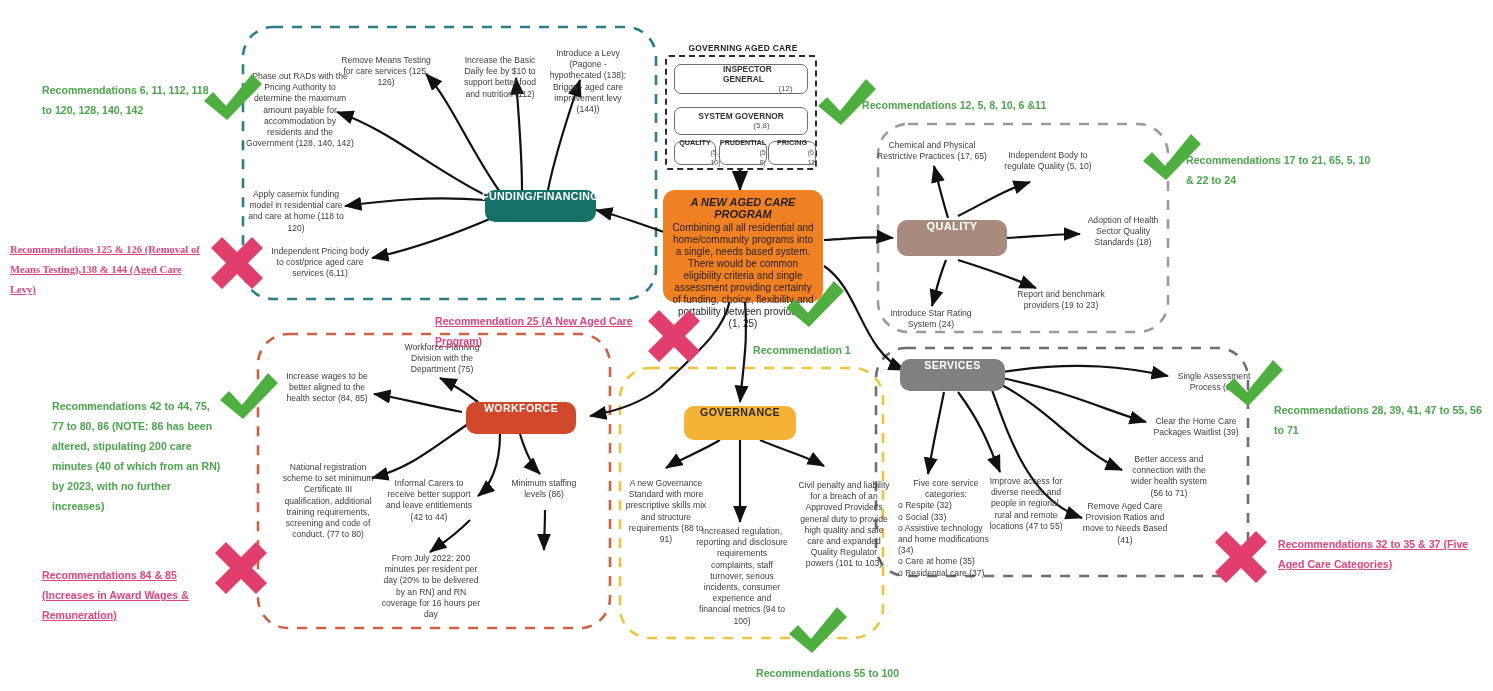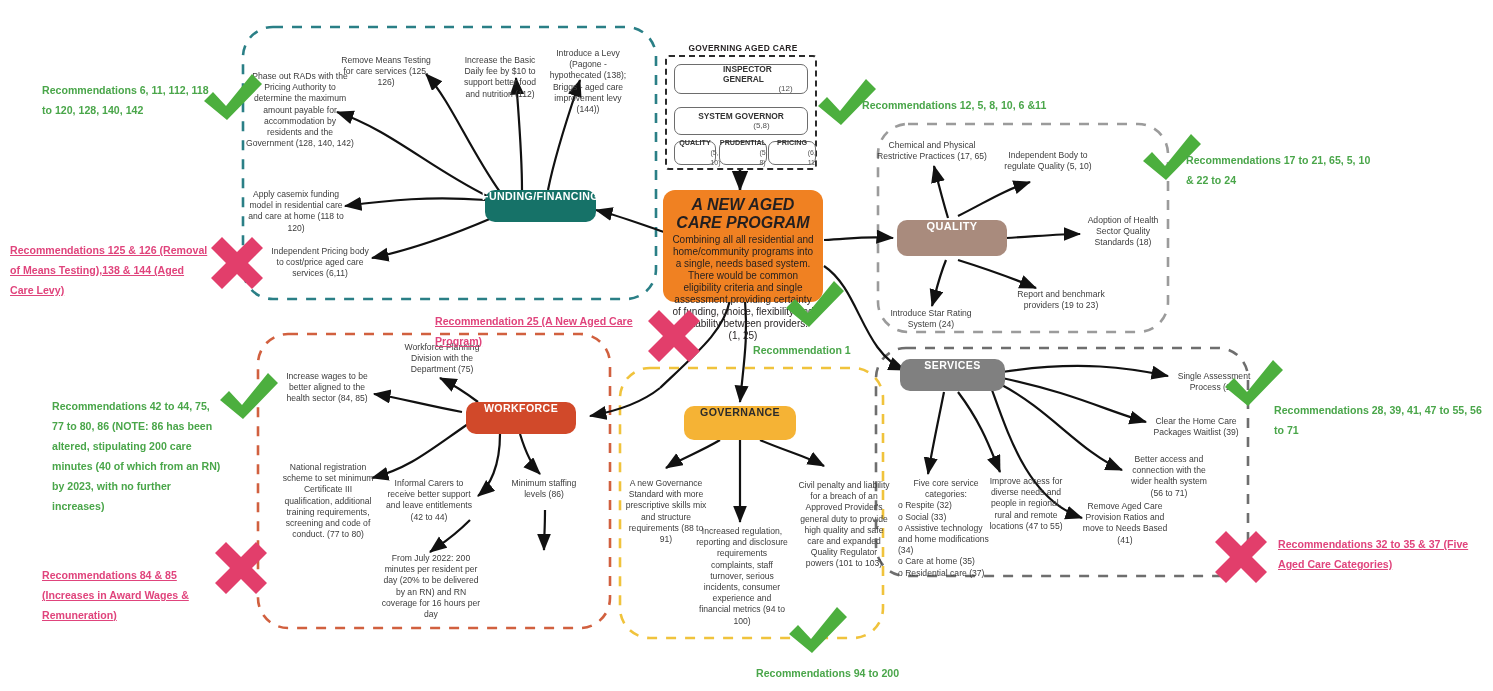--- a/index.html
+++ b/index.html
@@ -4,21 +4,21 @@
 <style>
   html,body{margin:0;padding:0;background:#ffffff;}
   body{font-family:"Liberation Sans", sans-serif;}
   #canvas{position:relative;width:1493px;height:691px;overflow:hidden;background:#fff;}
   svg.layer{position:absolute;left:0;top:0;width:1493px;height:691px;pointer-events:none;}
   .node{position:absolute;border-radius:10px;display:flex;align-items:flex-start;justify-content:center;
         text-align:center;color:#fff;font-weight:bold;letter-spacing:.4px;}
   .leaf{position:absolute;text-align:center;color:#3c3c3c;font-size:8.6px;line-height:11.2px;}
   .center-box{position:absolute;background:#F08122;border-radius:12px;color:#231f20;
         text-align:center;padding:6px 8px;box-sizing:border-box;}
-  .center-box .title{font-style:italic;font-weight:bold;font-size:16px;margin-bottom:2px;}
+  .center-box .title{font-style:italic;font-weight:bold;font-size:11px;margin-bottom:2px;}
   .center-box .body{font-size:10px;line-height:12px;}
   .gov-wrap{position:absolute;border:2.5px dashed #2b2b2b;border-radius:4px;box-sizing:border-box;}
   .gov-title{position:absolute;font-size:8.4px;font-weight:bold;color:#231f20;letter-spacing:.3px;}
   .gbox{position:absolute;border:1.4px solid #6d6d6d;border-radius:7px;background:#fff;
         display:flex;flex-direction:column;align-items:center;justify-content:center;
         font-size:8.4px;font-weight:bold;color:#333;line-height:10px;box-sizing:border-box;}
   .gbox .sub{font-weight:normal;font-size:8px;color:#555;margin-left:41px;}
   .gbox.small{font-size:7.2px;}
   .gbox.small .sub{font-size:7px;}
   .rec{position:absolute;font-size:10.6px;font-weight:bold;line-height:20px;}
@@ -201,24 +201,24 @@
       </g>
     <g>
         <path d="M226,542 L241,557 L256,542 L267,553 L252,568 L267,583 L256,594 L241,579 L226,594 L215,583 L230,568 L215,553 Z" fill="#E23E6B"></path>
       </g>
     <g>
         <path d="M798,625 L811,639 L837,607 L847,617 L812,653 L789,634 Z" fill="#4CAF3E"></path>
       </g>
   </svg>
 
   <div class="rec green" style="left:42px;top:80px;width:168px;">Recommendations 6, 11, 112, 118 to 120, 128, 140, 142</div>
-  <div class="rec pink" style="left:10px;top:240px;width:198px;">Recommendations 125 &amp; 126 (Removal of Means Testing),138 &amp; 144 (Aged Care Levy)</div>
+  <div class="rec pink" style="left:10px;top:240px;width:198px;font-family:Liberation Serif, serif;">Recommendations 125 &amp; 126 (Removal of Means Testing),138 &amp; 144 (Aged Care Levy)</div>
   <div class="rec green" style="left:862px;top:95px;width:230px;">Recommendations 12, 5, 8, 10, 6 &amp;11</div>
   <div class="rec green" style="left:1186px;top:150px;width:190px;">Recommendations 17 to 21, 65, 5, 10 &amp; 22 to 24</div>
   <div class="rec pink" style="left:435px;top:311px;width:240px;">Recommendation 25 (A New Aged Care Program)</div>
   <div class="rec green" style="left:753px;top:340px;width:120px;">Recommendation 1</div>
   <div class="rec green" style="left:1274px;top:400px;width:220px;">Recommendations 28, 39, 41, 47 to 55, 56 to 71</div>
   <div class="rec pink" style="left:1278px;top:534px;width:212px;">Recommendations 32 to 35 &amp; 37 (Five Aged Care Categories)</div>
   <div class="rec green" style="left:52px;top:396px;width:170px;">Recommendations 42 to 44, 75, 77 to 80, 86 (NOTE: 86 has been altered, stipulating 200 care minutes (40 of which from an RN) by 2023, with no further increases)</div>
   <div class="rec pink" style="left:42px;top:565px;width:178px;">Recommendations 84 &amp; 85 (Increases in Award Wages &amp; Remuneration)</div>
-  <div class="rec green" style="left:756px;top:663px;width:200px;">Recommendations 94 to 200</div>
+  <div class="rec green" style="left:756px;top:663px;width:200px;">Recommendations 55 to 100</div>
 
 </div>
 
 </body></html>

